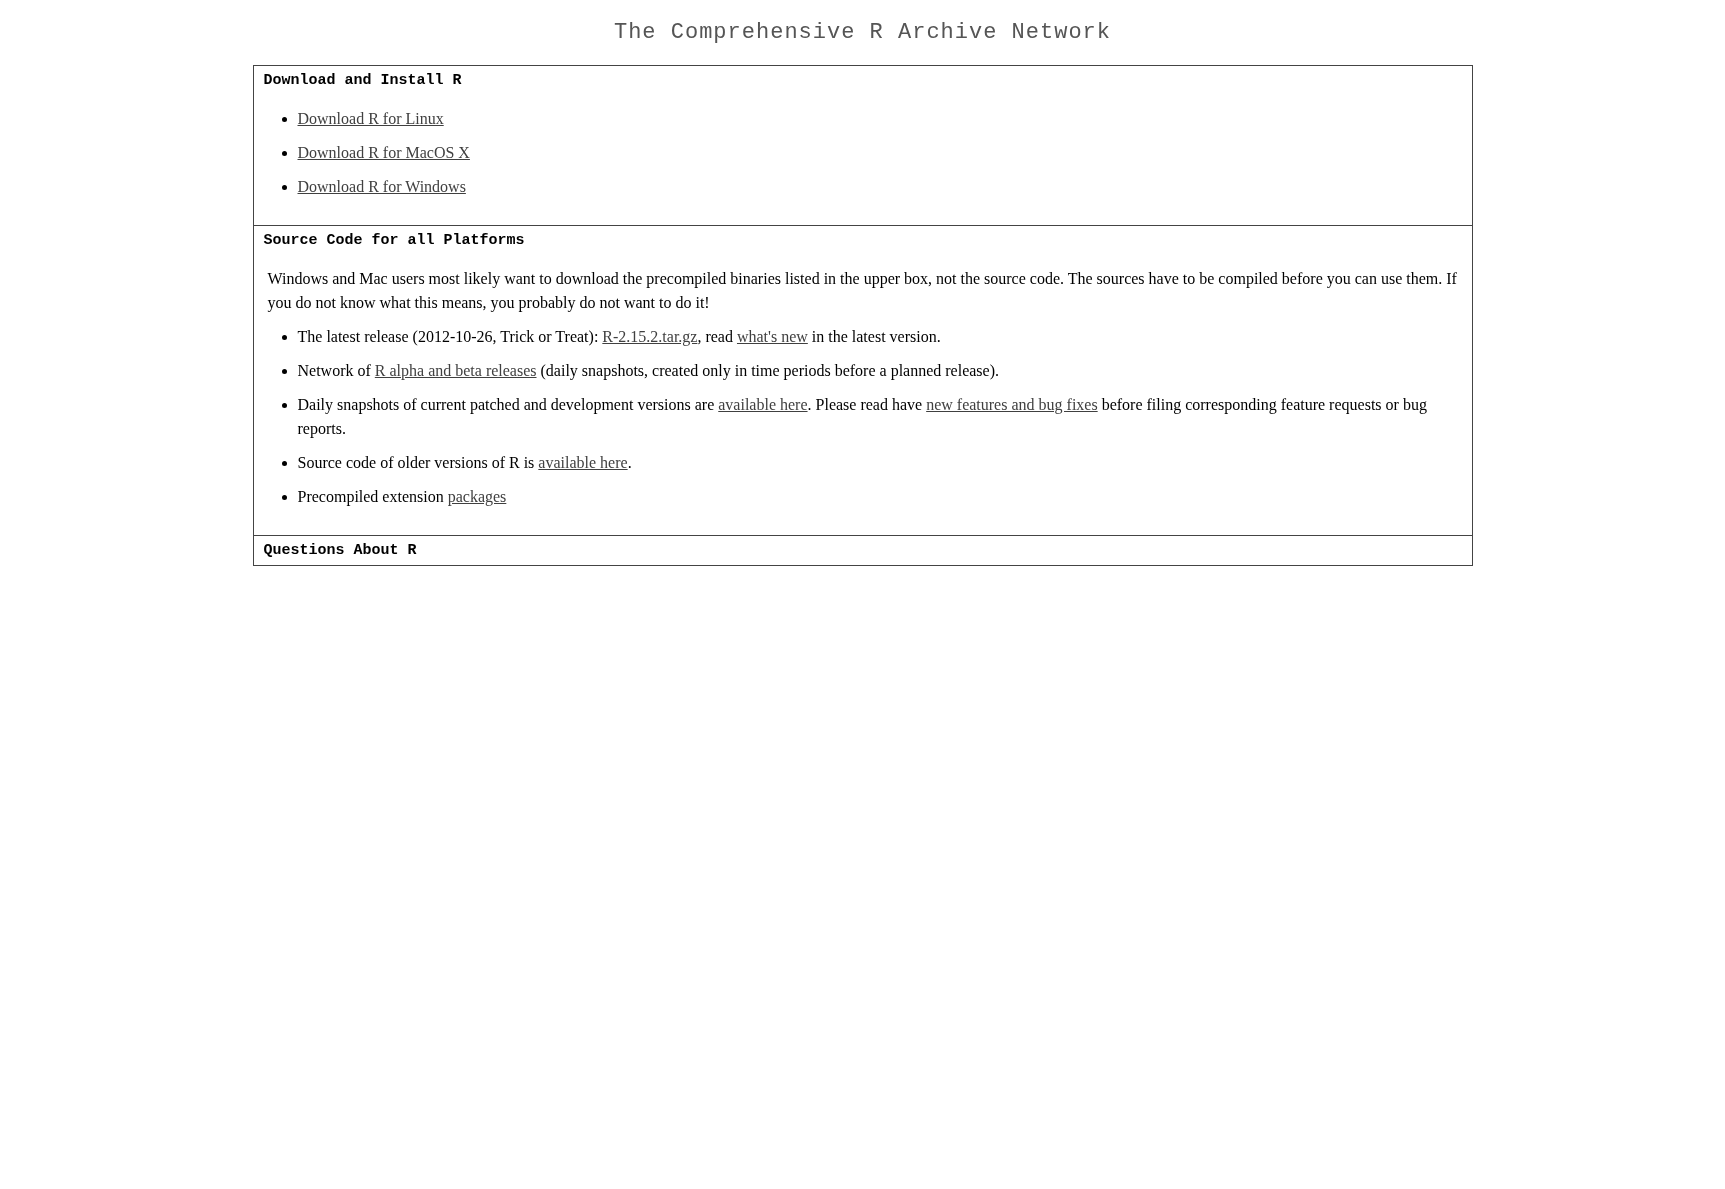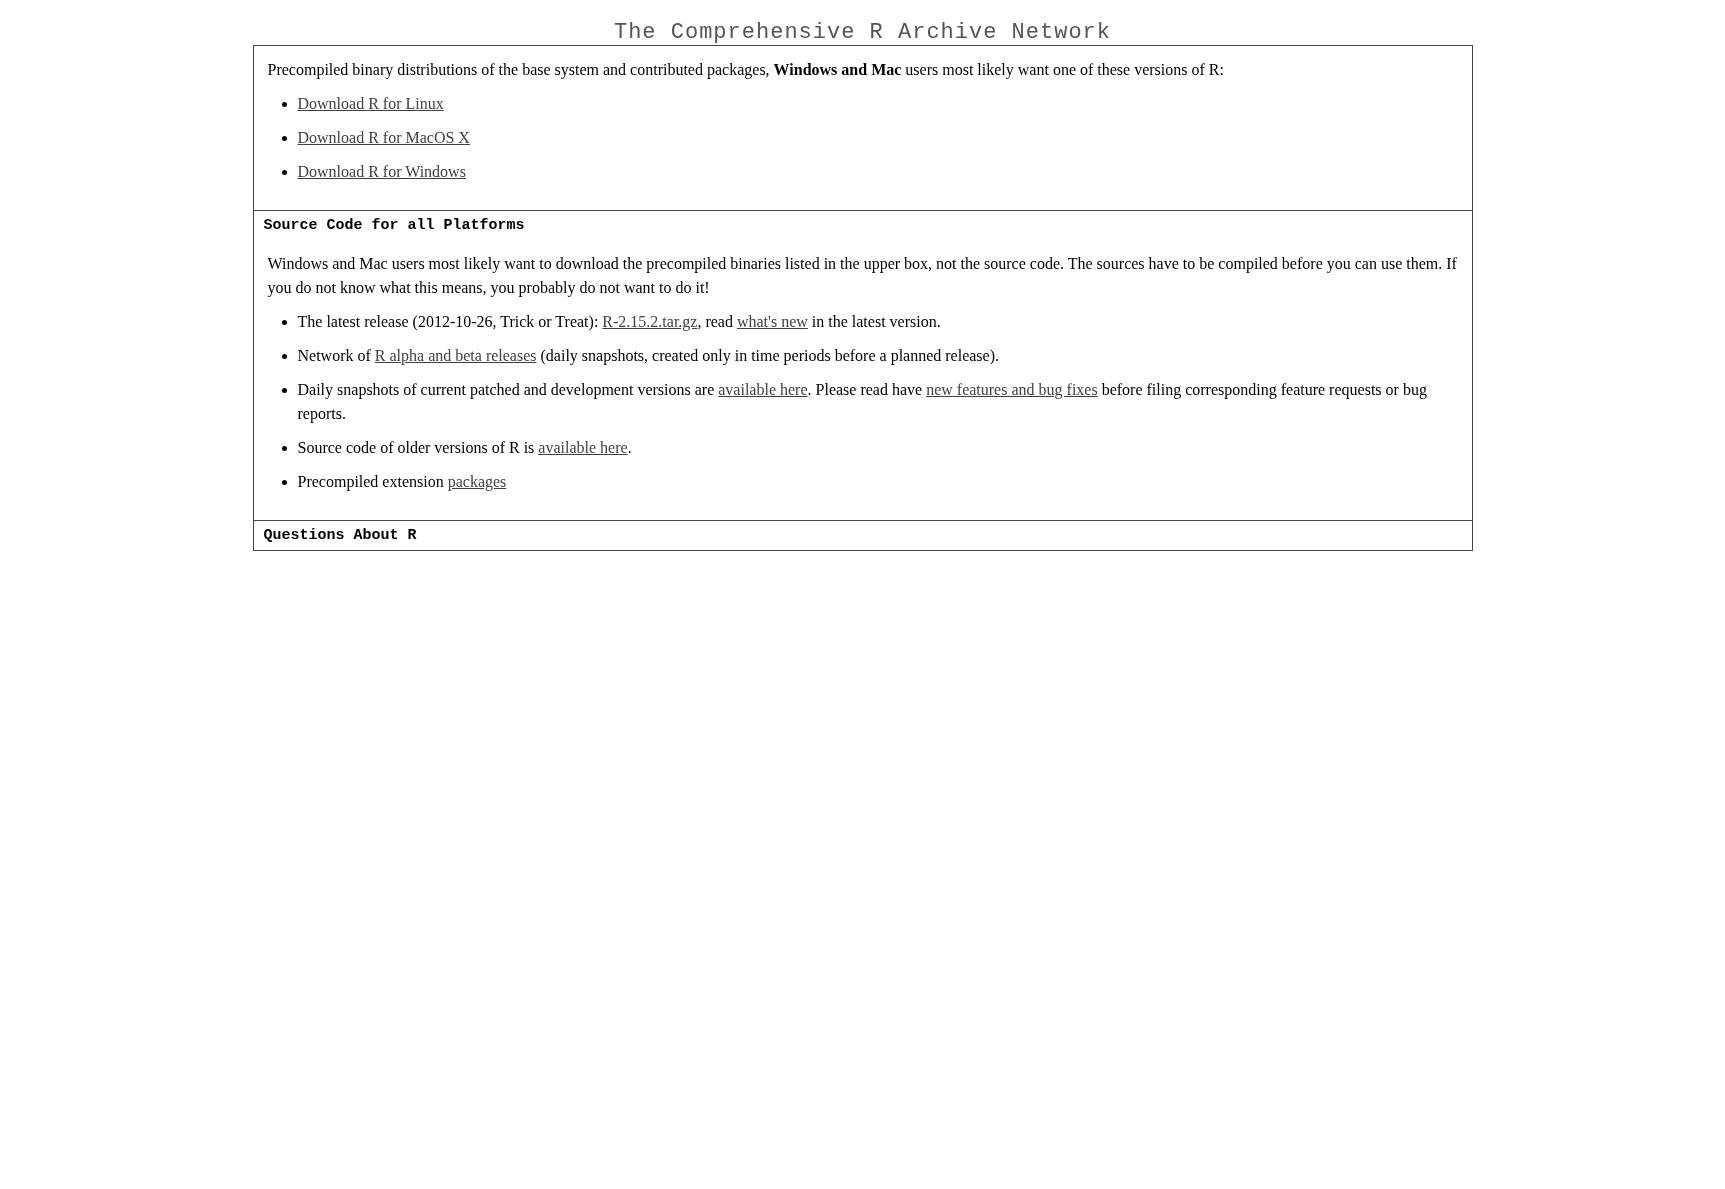--- a/index.html
+++ b/index.html
@@ -17,20 +17,21 @@
       max-width: 1300px;
       margin: 0 auto;
     }
 
     h1.page-title {
       text-align: center;
       font-family: 'Courier New', Courier, monospace;
       font-size: 22px;
       font-weight: normal;
       color: #555555;
+      margin-bottom: 20px;
       letter-spacing: 1px;
     }
 
     .section-box {
       border: 1px solid #444444;
       margin-bottom: 0;
     }
 
     .section-box + .section-box {
       border-top: none;
@@ -72,24 +73,22 @@
     .bold {
       font-weight: bold;
     }
   </style>
 </head>
 <body>
 
 <h1 class="page-title">The Comprehensive R Archive Network</h1>
 
 <div class="section-box">
+  <div class="section-header">Download and Install R</div>
   <div class="section-body">
-    <p>
-      <span>Precompiled binary distributions of the base system and contributed packages, </span><span class="bold">Windows and Mac</span><span> users most likely want one of these versions of R:</span>
-    </p>
     <ul>
       <li>
         <a href="#">Download R for Linux</a>
       </li>
       <li>
         <a href="#">Download R for MacOS X</a>
       </li>
       <li>
         <a href="#">Download R for Windows</a>
       </li>

